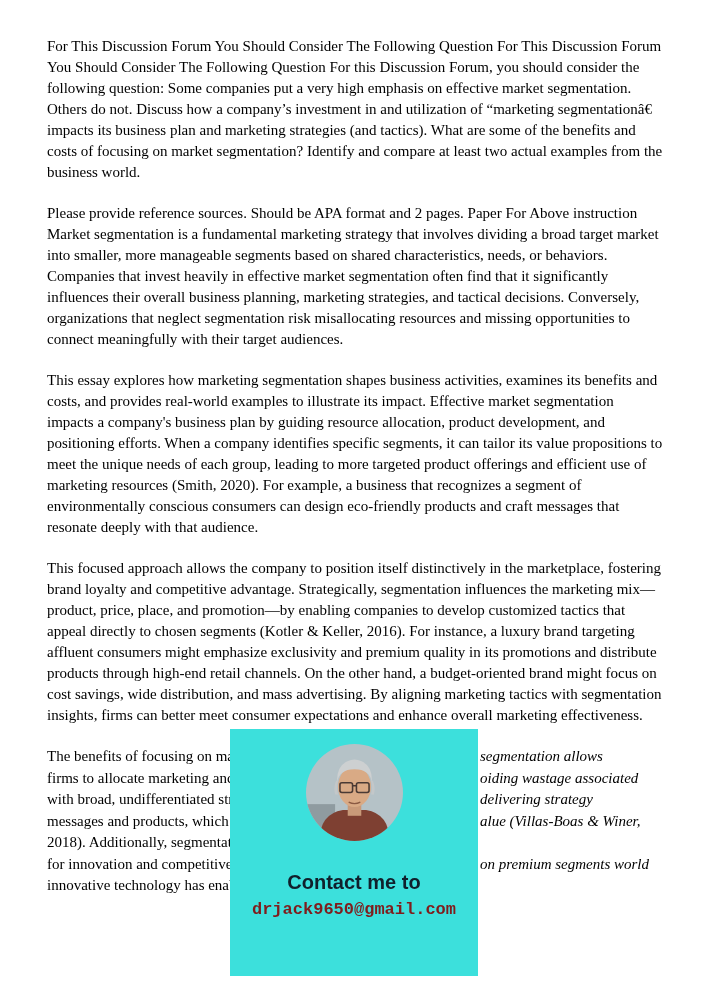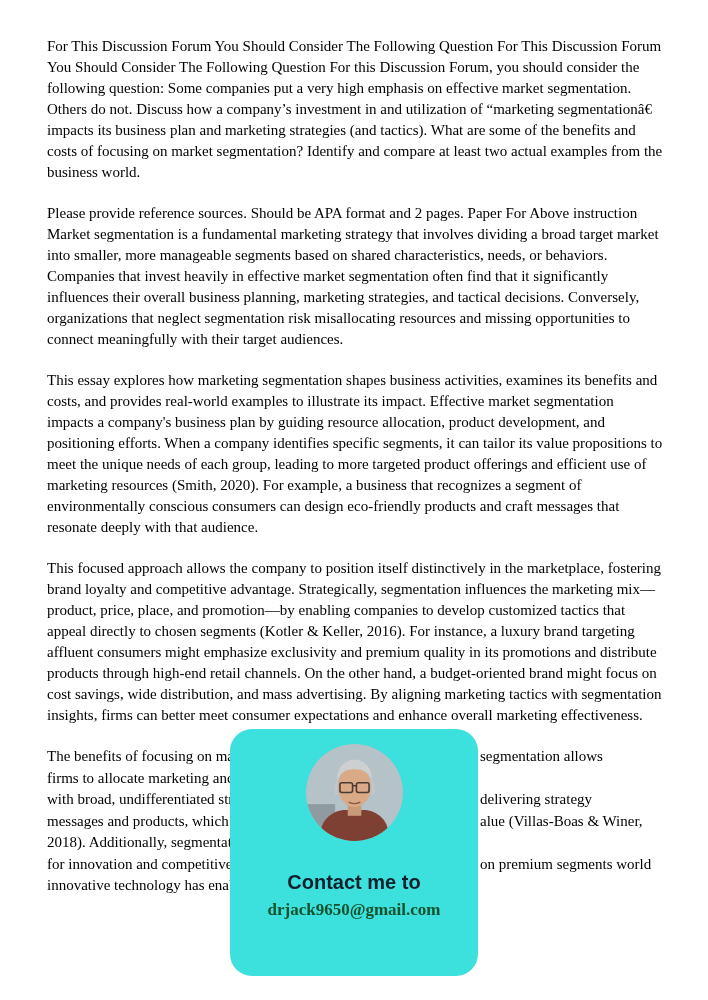--- a/index.html
+++ b/index.html
@@ -23,21 +23,21 @@
   }
   .doc p { margin: 0 0 20px 0; }
   .doc p:first-child { margin-top: 36px; }
   .p5 { margin-top: 0; }
   .split-line {
     position: relative;
     height: 21.5px;
     white-space: nowrap;
   }
   .frag-left { position: absolute; left: 0; top: 0; }
-  .frag-right { position: absolute; left: 433px; top: 0; }
+  .frag-right { position: absolute; left: 433px; top: 0; font-style: italic; }
   .promo {
     position: absolute;
     left: 230px;
     top: 729px;
     width: 248px;
     height: 247px;
     background: #3ce0dc;
     display: flex;
     flex-direction: column;
     align-items: center;
@@ -57,44 +57,45 @@
     text-align: center;
     font-family: "Liberation Sans", "DejaVu Sans", sans-serif;
     font-weight: 700;
     font-size: 20px;
     line-height: 29px;
     color: #10202c;
   }
   .promo-email {
     margin-top: 3px;
     text-align: center;
-    font-family: Liberation Serif, serif;
+    font-family: Liberation Mono, monospace;
     font-weight: 700;
     font-size: 17px;
-    color: #14532d;
+    color: #7f1d1d;
   }
 </style>
 </head>
 <body>
 
 <div class="page">
 
   <div class="doc">
     <p>For This Discussion Forum You Should Consider The Following Question For This Discussion Forum You Should Consider The Following Question For this Discussion Forum, you should consider the following question: Some companies put a very high emphasis on effective market segmentation. Others do not. Discuss how a company’s investment in and utilization of “marketing segmentationâ€ impacts its business plan and marketing strategies (and tactics). What are some of the benefits and costs of focusing on market segmentation? Identify and compare at least two actual examples from the business world.</p>
     <p>Please provide reference sources. Should be APA format and 2 pages. Paper For Above instruction Market segmentation is a fundamental marketing strategy that involves dividing a broad target market into smaller, more manageable segments based on shared characteristics, needs, or behaviors. Companies that invest heavily in effective market segmentation often find that it significantly influences their overall business planning, marketing strategies, and tactical decisions. Conversely, organizations that neglect segmentation risk misallocating resources and missing opportunities to connect meaningfully with their target audiences.</p>
     <p>This essay explores how marketing segmentation shapes business activities, examines its benefits and costs, and provides real-world examples to illustrate its impact. Effective market segmentation impacts a company's business plan by guiding resource allocation, product development, and positioning efforts. When a company identifies specific segments, it can tailor its value propositions to meet the unique needs of each group, leading to more targeted product offerings and efficient use of marketing resources (Smith, 2020). For example, a business that recognizes a segment of environmentally conscious consumers can design eco-friendly products and craft messages that resonate deeply with that audience.</p>
     <p>This focused approach allows the company to position itself distinctively in the marketplace, fostering brand loyalty and competitive advantage. Strategically, segmentation influences the marketing mix—product, price, place, and promotion—by enabling companies to develop customized tactics that appeal directly to chosen segments (Kotler &amp; Keller, 2016). For instance, a luxury brand targeting affluent consumers might emphasize exclusivity and premium quality in its promotions and distribute products through high-end retail channels. On the other hand, a budget-oriented brand might focus on cost savings, wide distribution, and mass advertising. By aligning marketing tactics with segmentation insights, firms can better meet consumer expectations and enhance overall marketing effectiveness.</p>
 
     <div class="p5">
       <div class="split-line">
         <span class="frag-left">The benefits of focusing on mar</span>
         <span class="frag-right">segmentation allows</span>
       </div>
       <div class="split-line">
         <span class="frag-left">firms to allocate marketing and</span>
+        <span class="frag-right">oiding wastage associated</span>
       </div>
       <div class="split-line">
         <span class="frag-left">with broad, undifferentiated stra</span>
         <span class="frag-right">delivering strategy</span>
       </div>
       <div class="split-line">
         <span class="frag-left">messages and products, which c</span>
         <span class="frag-right">alue (Villas-Boas &amp; Winer,</span>
       </div>
       <div class="split-line">
@@ -103,21 +104,21 @@
       <div class="split-line">
         <span class="frag-left">for innovation and competitive d</span>
         <span class="frag-right">on premium segments world</span>
       </div>
       <div class="split-line">
         <span class="frag-left">innovative technology has enab</span>
       </div>
     </div>
   </div>
 
-  <div class="promo" style="background: rgb(60, 224, 220); border-radius: 22px;">
+  <div class="promo" style="background: rgb(60, 224, 220);">
     <div class="avatar">
       <svg viewBox="0 0 100 100" xmlns="http://www.w3.org/2000/svg">
         <rect x="0" y="0" width="100" height="100" fill="#b5c2c7"></rect>
         <rect x="0" y="62" width="30" height="38" fill="#8f9ba0"></rect>
         <path d="M14 100 Q14 72 38 68 L62 68 Q86 72 86 100 Z" fill="#7e4032"></path>
         <rect x="43" y="58" width="14" height="16" fill="#c99a79"></rect>
         <ellipse cx="50" cy="44" rx="17" ry="21" fill="#d9aa85"></ellipse>
         <path d="M32 40 Q31 18 50 16 Q69 18 68 40 Q66 26 50 26 Q34 26 32 40 Z" fill="#cdd0d1"></path>
         <path d="M31 38 Q28 46 30 52 L33 52 Q31 45 33 38 Z" fill="#c3c7c9"></path>
         <path d="M69 38 Q72 46 70 52 L67 52 Q69 45 67 38 Z" fill="#c3c7c9"></path>

